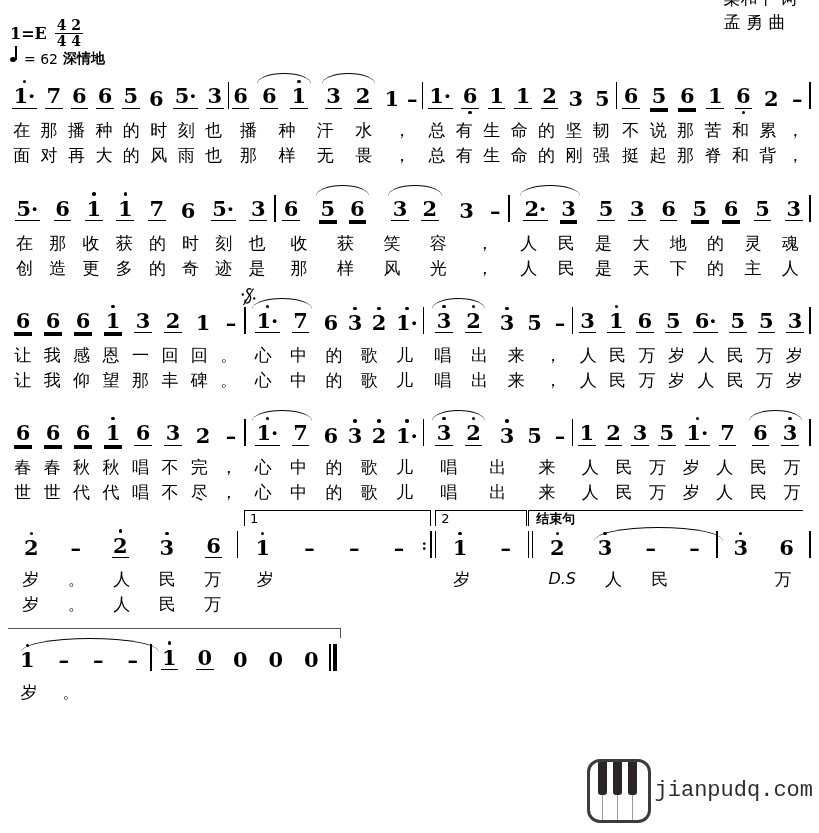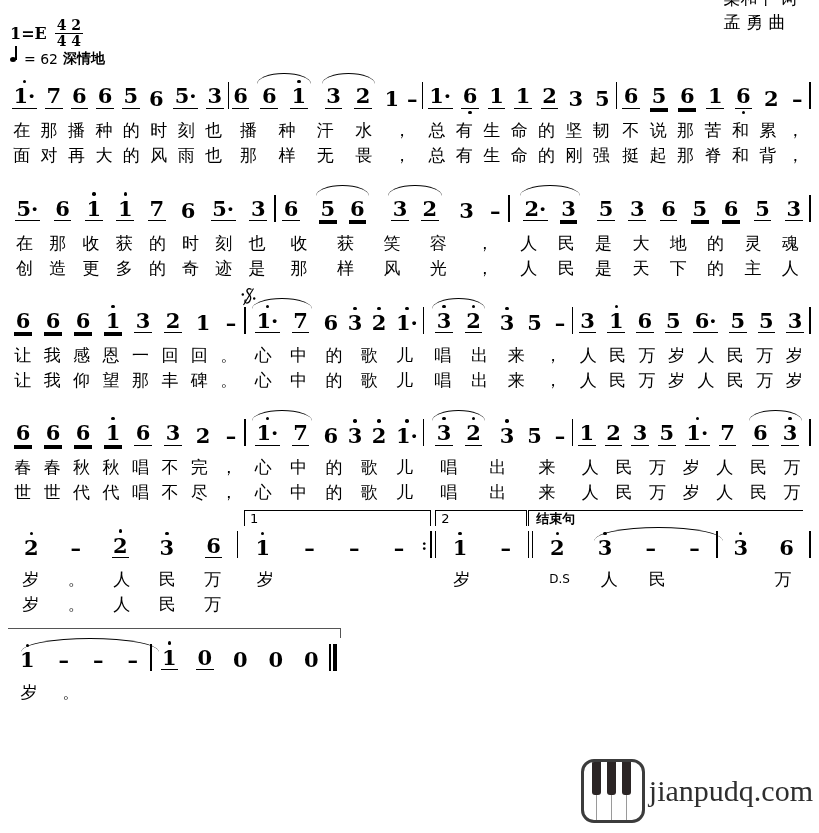--- a/index.html
+++ b/index.html
@@ -41,40 +41,40 @@
   .slur::before{content:"";position:absolute;left:3px;right:3px;top:-5px;height:10px;
     border-top:1.7px solid #000;border-radius:50% 50% 0 0/100% 100% 0 0;}
   .bar,.bline{width:1.6px;background:#000;height:27px;margin-bottom:7px;}
   .bar2,.barrep,.barfin{display:flex;align-items:flex-end;gap:2.5px;}
   .bline{margin-bottom:7px;}
   .bline.thick{width:4px;}
   .rcolon{font-weight:bold;font-size:15px;margin:0 1px 12px 0;line-height:1;}
   .lyrics{display:flex;margin-top:3px;font-size:17px;line-height:22px;font-family:"DejaVu Sans",sans-serif;min-height:22px;}
   .lyseg{display:flex;justify-content:space-around;flex-basis:0;min-width:0;}
   .lyc{display:inline-block;min-width:4px;text-align:center;}
-  .lyc.small{font-size:12px;align-self:center;}
+  .lyc.small{font-size:16px;align-self:center;font-style:italic;}
   .bsp{display:inline-block;}
 
   
   .ovseg{position:absolute;}
   .volta{position:absolute;height:15px;border-top:1.6px solid #000;border-left:1.6px solid #000;border-right:1.6px solid #000;}
   .volta .vlab{position:relative;top:-3px;left:5px;font-size:13px;font-family:"DejaVu Sans",sans-serif;}
   .ending{position:absolute;height:15px;border-top:1.6px solid #000;border-left:1.6px solid #000;}
   .ending .vlab{position:relative;top:-3px;left:4px;font-size:13px;font-weight:bold;font-family:"DejaVu Sans",sans-serif;background:#fff;padding:0 3px;}
   .arcline{position:absolute;height:13px;border-top:1.7px solid #000;border-radius:50% 50% 0 0/100% 100% 0 0;}
   .overline{position:absolute;border-top:1.8px solid #555;border-right:1.8px solid #555;height:9px;}
 
   
   .watermark{position:absolute;right:6px;bottom:10px;display:flex;align-items:center;gap:4px;}
   .wm-icon{width:58px;height:58px;border:3px solid #3c3c3c;border-radius:13px;background:#fff;position:relative;overflow:hidden;}
   .wm-key{position:absolute;top:0;width:9px;height:33px;background:#2b2525;border-radius:0 0 3px 3px;}
   .wm-sep{position:absolute;top:33px;bottom:0;width:1.6px;background:#9a9a9a;}
   .wm-text{display:flex;flex-direction:column;line-height:1.05;}
   .wm-name{font-size:33px;font-weight:bold;color:#1b1b1b;letter-spacing:1px;font-family:"DejaVu Sans",sans-serif;}
-  .wm-url{font-size:30px;color:#2e2e2e;font-family:Liberation Serif, serif;}
+  .wm-url{font-size:22px;color:#2e2e2e;font-family:Liberation Mono, monospace;}
 </style>
 </head>
 <body>
 
 <div class="page">
 
 
   <div class="meta">
     <div class="credits">
       <div>梁和平 词</div>

